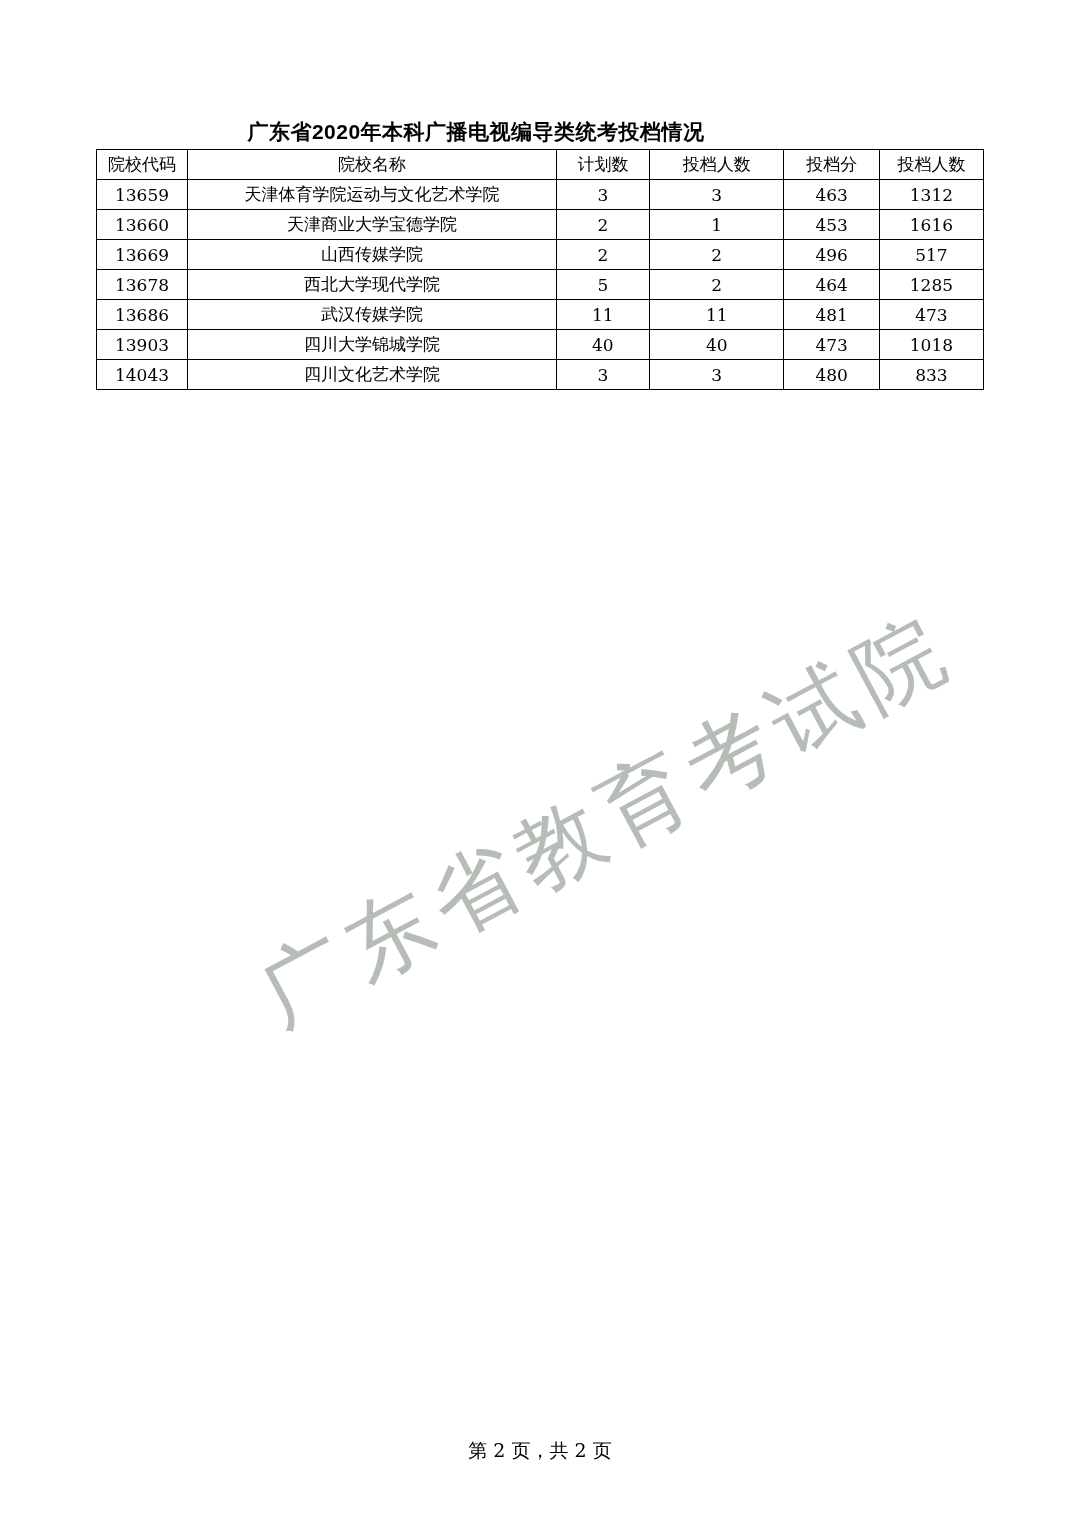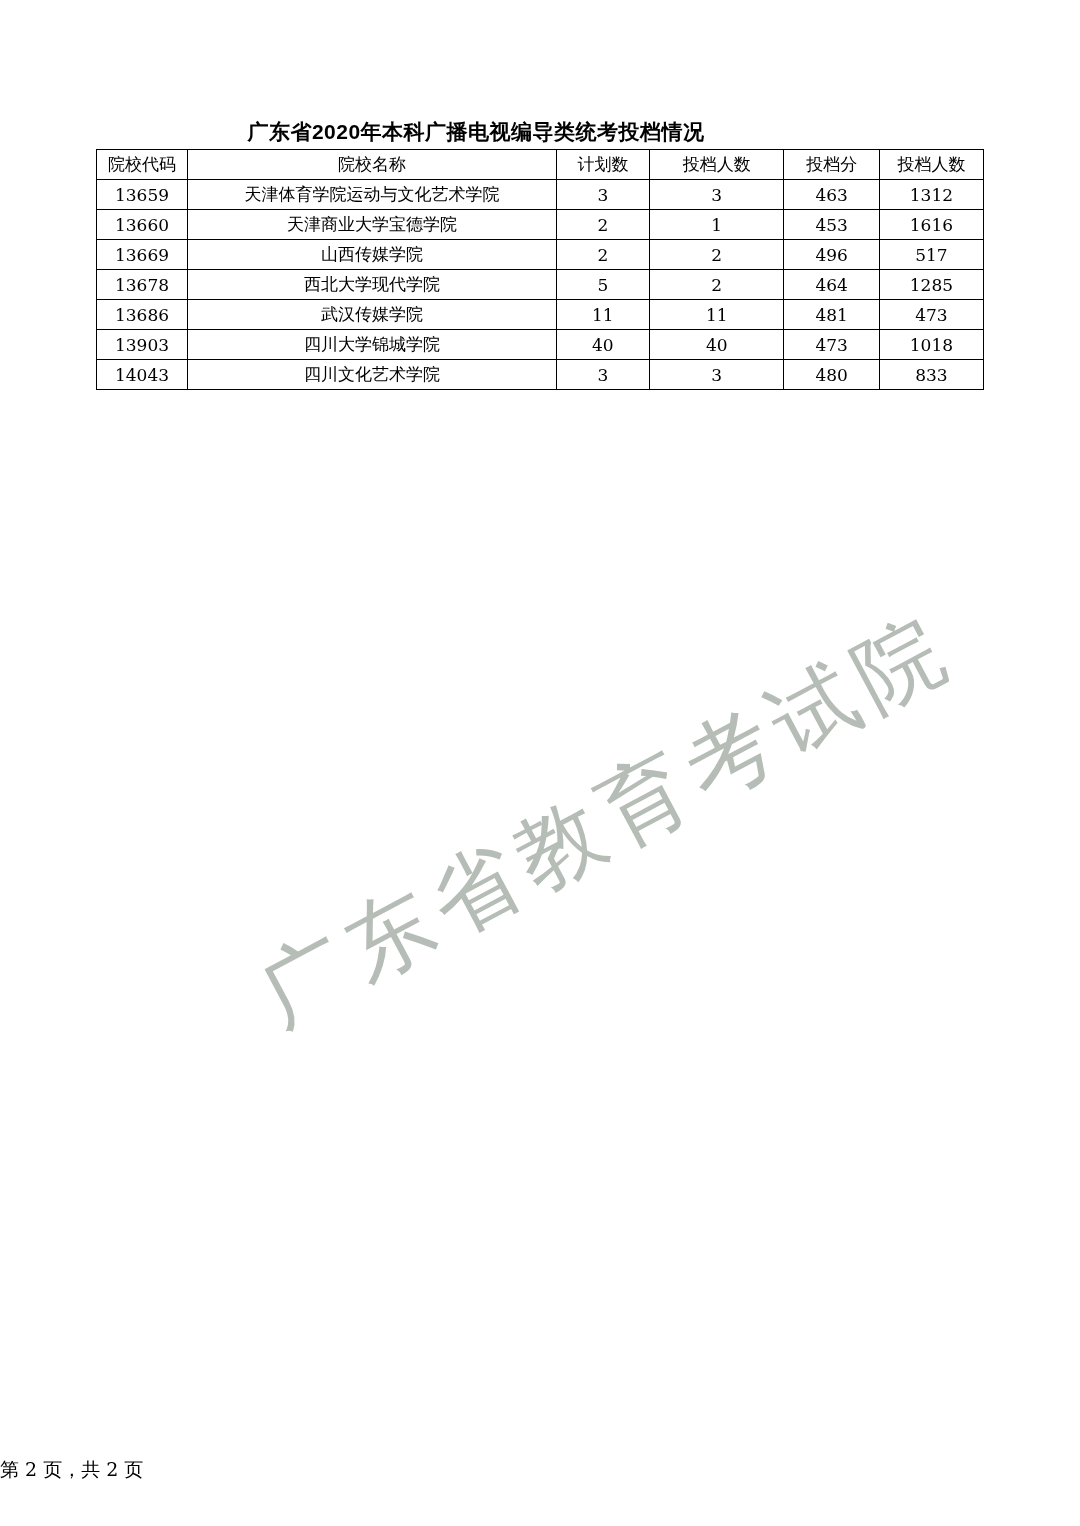--- a/index.html
+++ b/index.html
@@ -80,24 +80,23 @@
     position: absolute;
     left: 10px;
     top: 470px;
     font-weight: 500;
   }
   .footer {
     position: absolute;
     left: 0;
     top: 1438px;
     width: 1080px;
-    text-align: left;
+    text-align: center;
     font-size: 19px;
     font-family: "DejaVu Serif", serif;
-    margin-top: 19px;
   }
 </style>
 </head>
 <body>
 
 <div class="page">
 
   <div class="doc-title">广东省2020年本科广播电视编导类统考投档情况</div>
 
   <table class="report">

